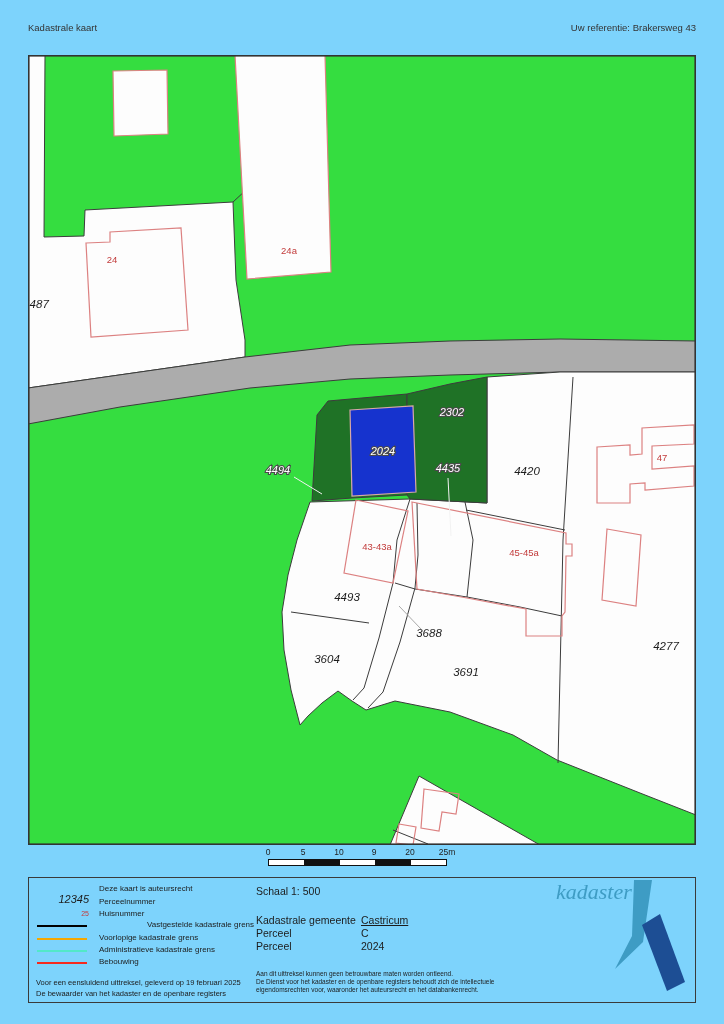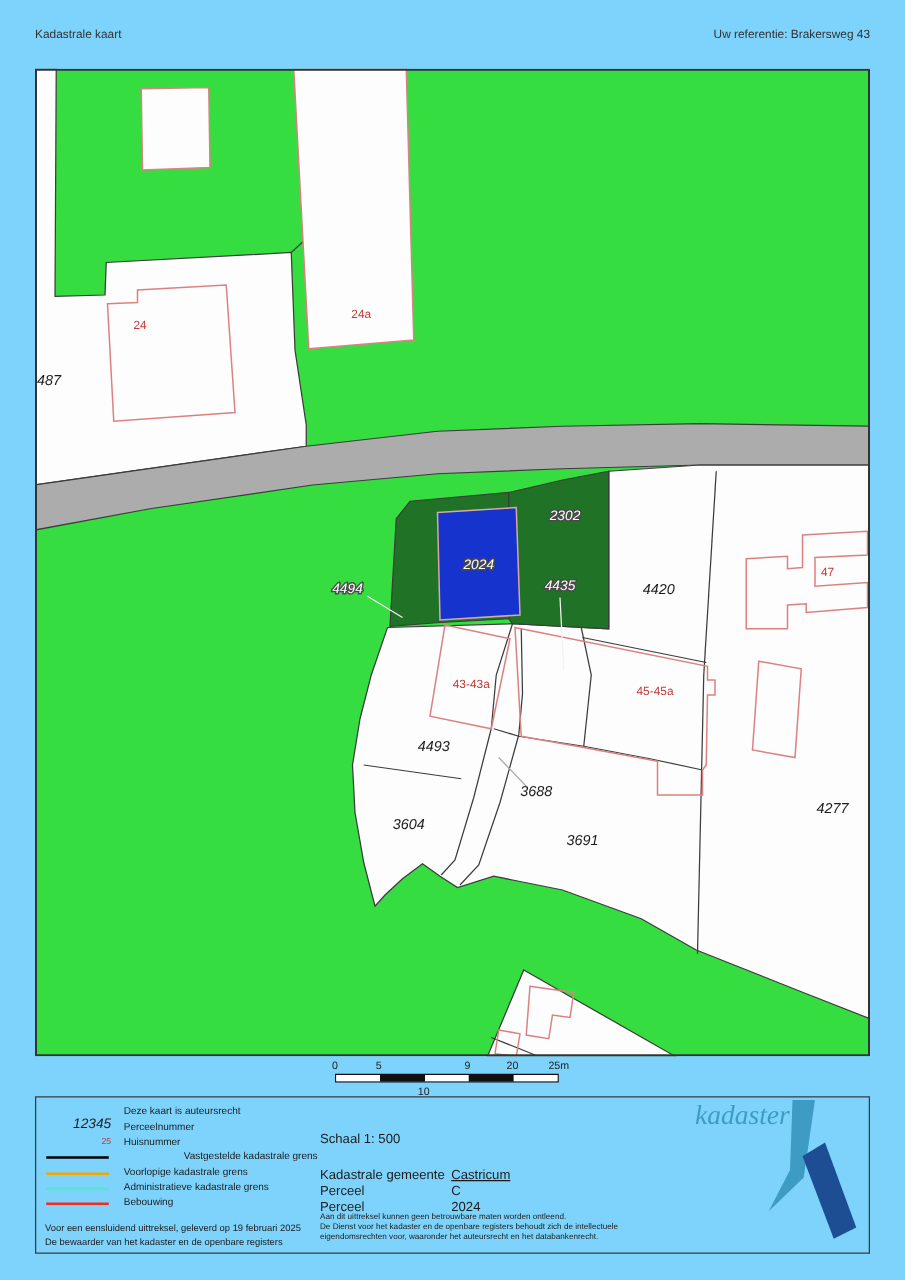--- a/index.html
+++ b/index.html
@@ -15,21 +15,21 @@
   #bar .seg{flex:1 1 20%;}
   #bar .seg.b{background:#111;}
   #bar .seg.w{background:#fff;}
   
   #footer{position:absolute;left:28px;top:877px;width:668px;height:126px;
           border:1.6px solid #3a3a3a;box-sizing:border-box;}
   .f{position:absolute;white-space:nowrap;}
   .s8{font-size:8px;color:#1c1c1c;}
   .s7{font-size:7.5px;color:#1c1c1c;}
   .s65{font-size:6.5px;color:#1c1c1c;}
-  .s10{font-size:10.5px;color:#1c1c1c;margin-top:20px;}
+  .s10{font-size:10.5px;color:#1c1c1c;}
   .samp{font-style:italic;font-size:11px;color:#1c1c1c;text-align:right;width:40px;}
   .hsamp{font-size:7px;color:#c23b3b;text-align:right;width:40px;}
   .lline{position:absolute;left:8px;width:50px;height:2px;}
 </style>
 </head>
 <body>
 <div id="page">
 
   <div class="hdr" style="left:28px;">Kadastrale kaart</div>
   <div class="hdr" style="right:28px;">Uw referentie: Brakersweg 43</div>
@@ -111,21 +111,21 @@
         <text x="448" y="472">4435</text>
       </g>
 
       <rect x="28.8" y="55.8" width="666.4" height="788.4" fill="none" stroke="#333333" stroke-width="1.6"></rect>
     </svg>
   </div>
 
   <div id="scalebar">
     <span class="tick" style="left:8px;">0</span>
     <span class="tick" style="left:43px;">5</span>
-    <span class="tick" style="left:79px;margin-top:21px;">10</span>
+    <span class="tick" style="left:79px;">10</span>
     <span class="tick" style="left:114px;">9</span>
     <span class="tick" style="left:150px;">20</span>
     <span class="tick" style="left:187px;">25m</span>
     <div id="bar">
       <div class="seg w"></div>
         <div class="seg b"></div>
         <div class="seg w"></div>
         <div class="seg b"></div>
         <div class="seg w"></div>
     </div>

